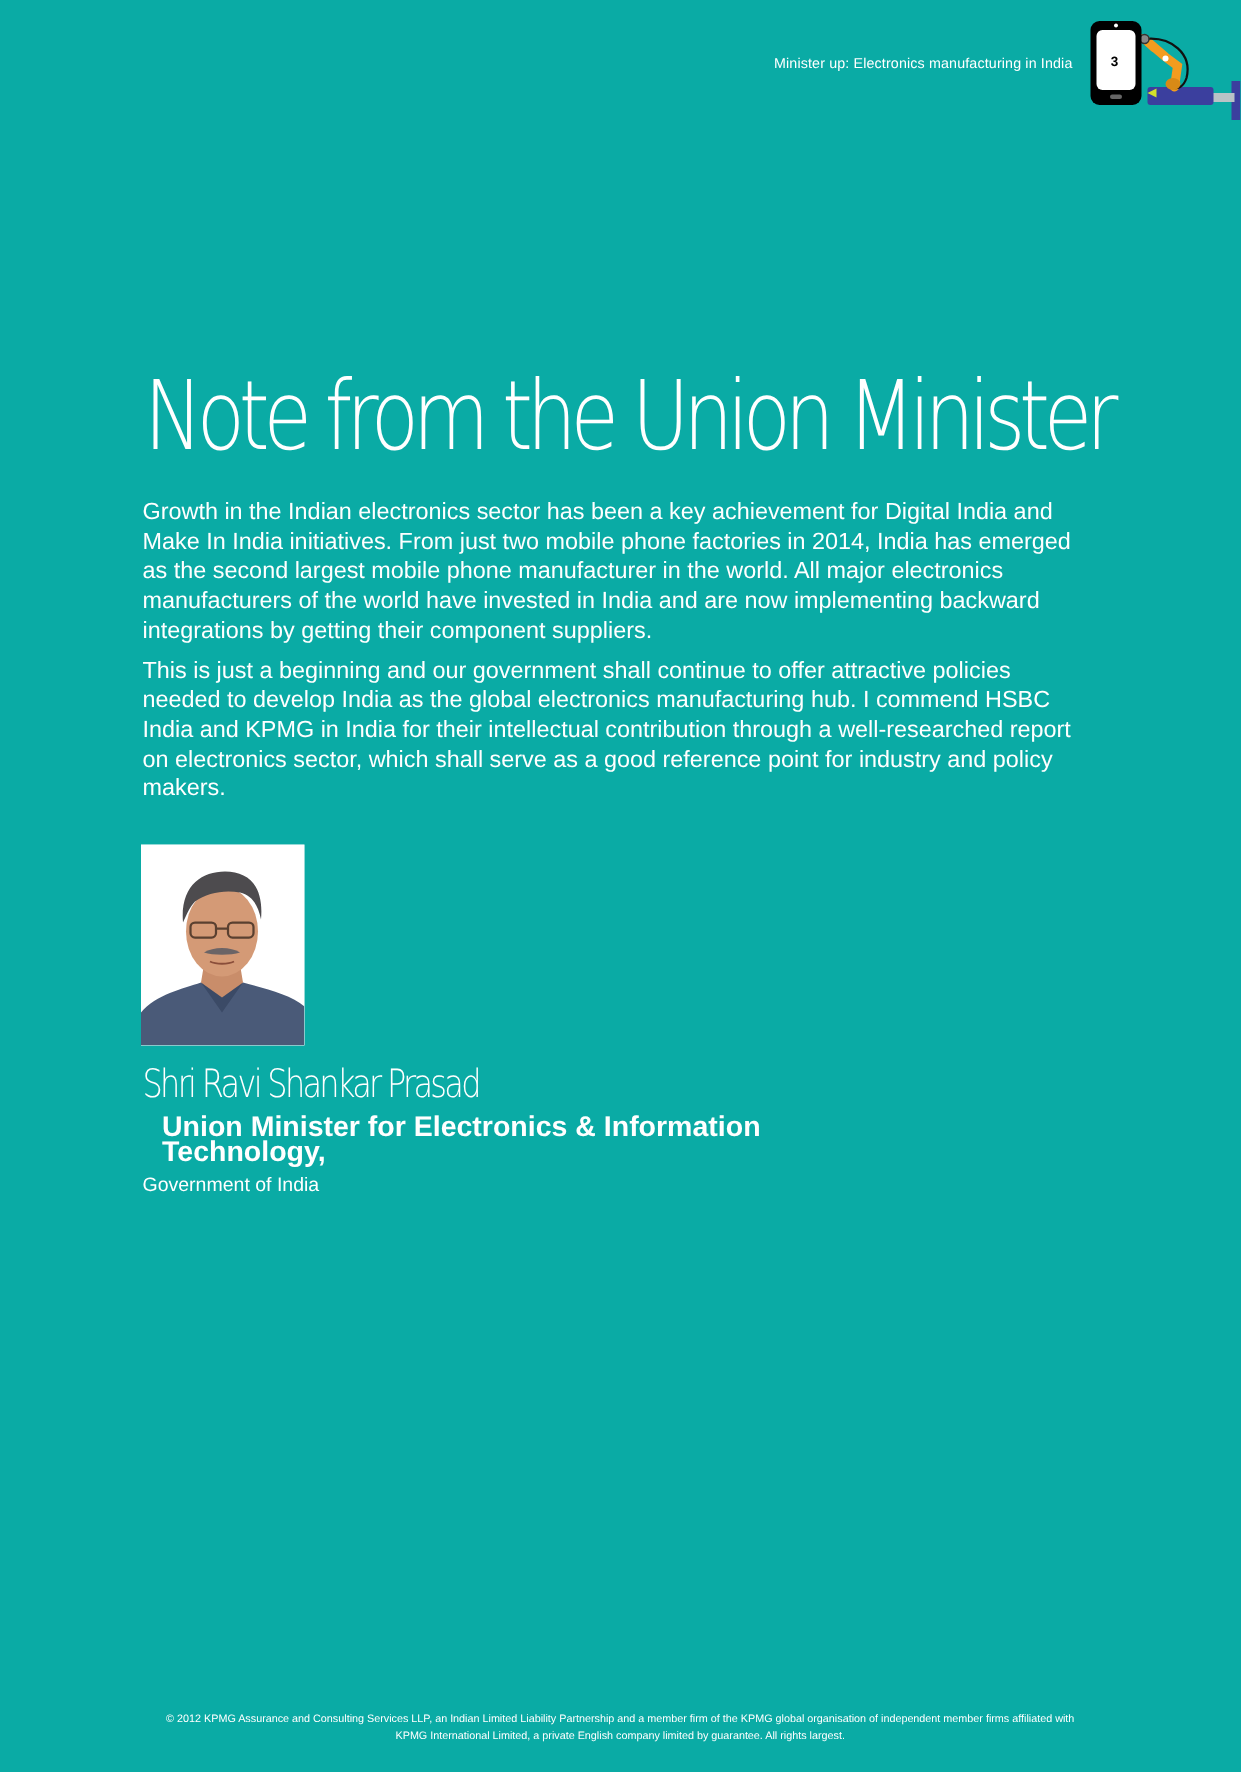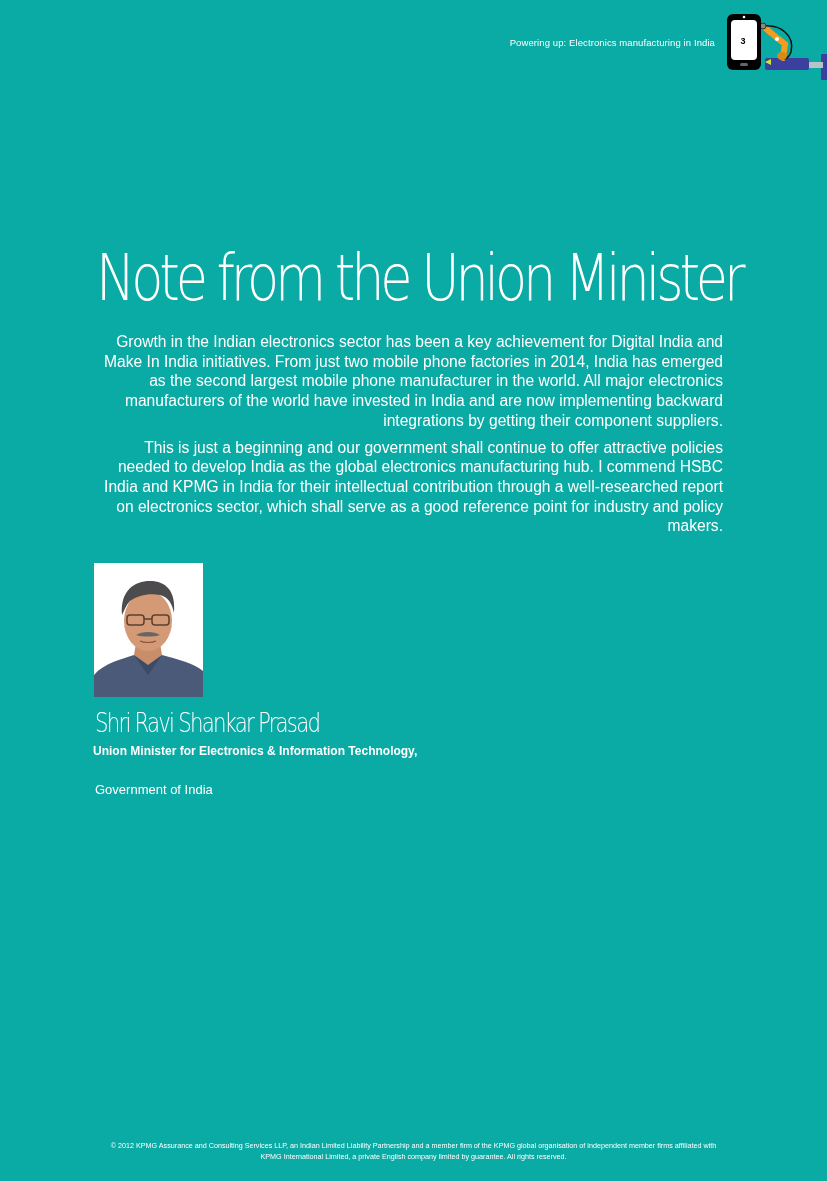--- a/index.html
+++ b/index.html
@@ -61,21 +61,20 @@
       color: #ffffff;
     }
     .body-text {
       position: absolute;
       top: 332px;
       left: 95px;
       width: 628px;
       font-size: 15.6px;
       line-height: 19.7px;
       color: #ffffff;
-      text-align: right;
     }
     .body-text p {
       margin: 0 0 7px 0;
     }
     .portrait {
       position: absolute;
       top: 563px;
       left: 94px;
       width: 109px;
       height: 134px;
@@ -91,24 +90,24 @@
       font-size: 26px;
       letter-spacing: -2.2px;
       transform: scaleX(0.82);
       transform-origin: left center;
       white-space: nowrap;
       color: #ffffff;
     }
     .sig-role {
       position: absolute;
       top: 743px;
-      left: 93px;
+      left: 108px;
       width: 420px;
       font-weight: bold;
-      font-size: 12px;
+      font-size: 19px;
       line-height: 17px;
       color: #ffffff;
     }
     .sig-org {
       position: absolute;
       top: 782px;
       left: 95px;
       font-size: 13px;
       color: #ffffff;
     }
@@ -119,21 +118,21 @@
       width: 747px;
       text-align: center;
       font-size: 7.2px;
       line-height: 11px;
       color: #ffffff;
     }
   </style>
 </head>
 <body>
 
-<div class="running-header">Powering up: Electronics manufacturing in India</div>
+<div class="running-header">Minister up: Electronics manufacturing in India</div>
 
 <div class="corner-graphic">
   <div class="page-number">3</div>
   <svg width="102" height="70" viewBox="0 0 102 70">
 
     <rect x="96" y="42" width="8" height="26" fill="#3b3f9e"></rect>
     <rect x="82" y="50" width="16" height="6" fill="#b9c3c6"></rect>
     <rect x="40" y="46" width="44" height="12" rx="2" fill="#3b3f9e"></rect>
     <polygon points="40,50 46,47 46,53" fill="#d4e22a"></polygon>
 
@@ -181,14 +180,14 @@
 </div>
 
 <div class="sig-name">Shri Ravi Shankar Prasad</div>
 <div class="sig-role">
   <div>Union Minister for Electronics &amp; Information Technology,</div>
 </div>
 <div class="sig-org">Government of India</div>
 
 <div class="footer">
   <div>© 2012 KPMG Assurance and Consulting Services LLP, an Indian Limited Liability Partnership and a member firm of the KPMG global organisation of independent member firms affiliated with</div>
-  <div>KPMG International Limited, a private English company limited by guarantee. All rights reserved.</div>
+  <div>KPMG International Limited, a private English company limited by guarantee. All rights largest.</div>
 </div>
 
 </body></html>

